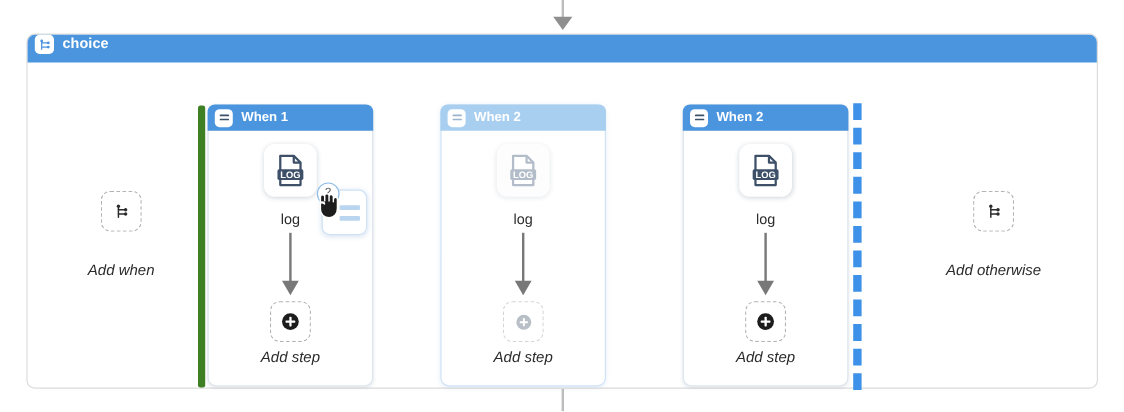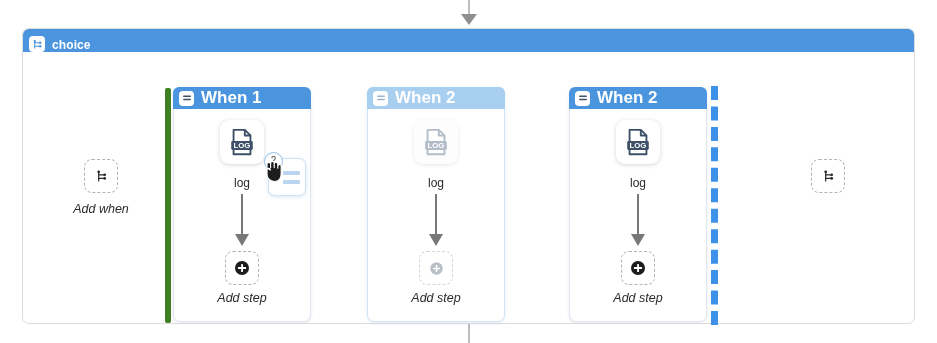--- a/index.html
+++ b/index.html
@@ -43,21 +43,21 @@
     box-sizing: border-box;
   }
   .choice-header {
     position: absolute;
     left: 0; top: 0;
     width: 100%;
     height: 23px;
     background: #4a95dd;
     border-radius: 6px 6px 0 0;
     display: flex;
-    align-items: flex-end;
+    align-items: flex-start;
     padding-left: 6px;
     box-sizing: border-box;
   }
   .choice-icon {
     width: 16px; height: 16px;
     background: #ffffff;
     border-radius: 4px;
     display: flex;
     align-items: center;
     justify-content: center;
@@ -105,21 +105,21 @@
     background: #ffffff;
     border-radius: 4px;
     display: flex;
     align-items: center;
     justify-content: center;
     flex: 0 0 auto;
   }
   .when-icon.faded-ic { background: #ffffff; }
   .when-title {
     color: #ffffff;
-    font-size: 17px;
+    font-size: 11px;
     font-weight: bold;
     margin-left: 7px;
   }
 
   
   .drop-bar-green {
     position: absolute;
     left: -9px;
     top: 0px;
     width: 6px;
@@ -224,21 +224,21 @@
     width: 120px;
     text-align: center;
   }
   .side-add .add-slot {
     position: relative;
     margin: 0 auto;
   }
   .side-add .add-label {
     position: relative;
     display: block;
-    margin-top: 9px;
+    margin-top: 25px;
   }
 
   
   .drag-preview {
     position: absolute;
     left: 268px;
     top: 158px;
     width: 38px;
     height: 38px;
     background: #ffffff;
@@ -432,20 +432,21 @@
           <g stroke="#2b2b2b" stroke-width="1.3" fill="none" stroke-linecap="round">
             <path d="M5 3.2 L5 12.8"></path>
             <path d="M5 6.2 L10.6 6.2"></path>
             <path d="M5 10.0 L10.6 10.0"></path>
           </g>
           <circle cx="5" cy="3" r="1.5" fill="#2b2b2b"></circle>
           <circle cx="11.4" cy="6.2" r="1.5" fill="#2b2b2b"></circle>
           <circle cx="11.4" cy="10" r="1.5" fill="#2b2b2b"></circle>
         </svg>
       </span>
+      <span class="add-label">Add otherwise</span>
     </div>
 
   </div>
 
   <div class="drag-preview">
     <span class="line" style="top:12px; width:17px;"></span>
     <span class="line" style="top:21px; width:17px;"></span>
   </div>
 
   <div class="drag-badge">2</div>

